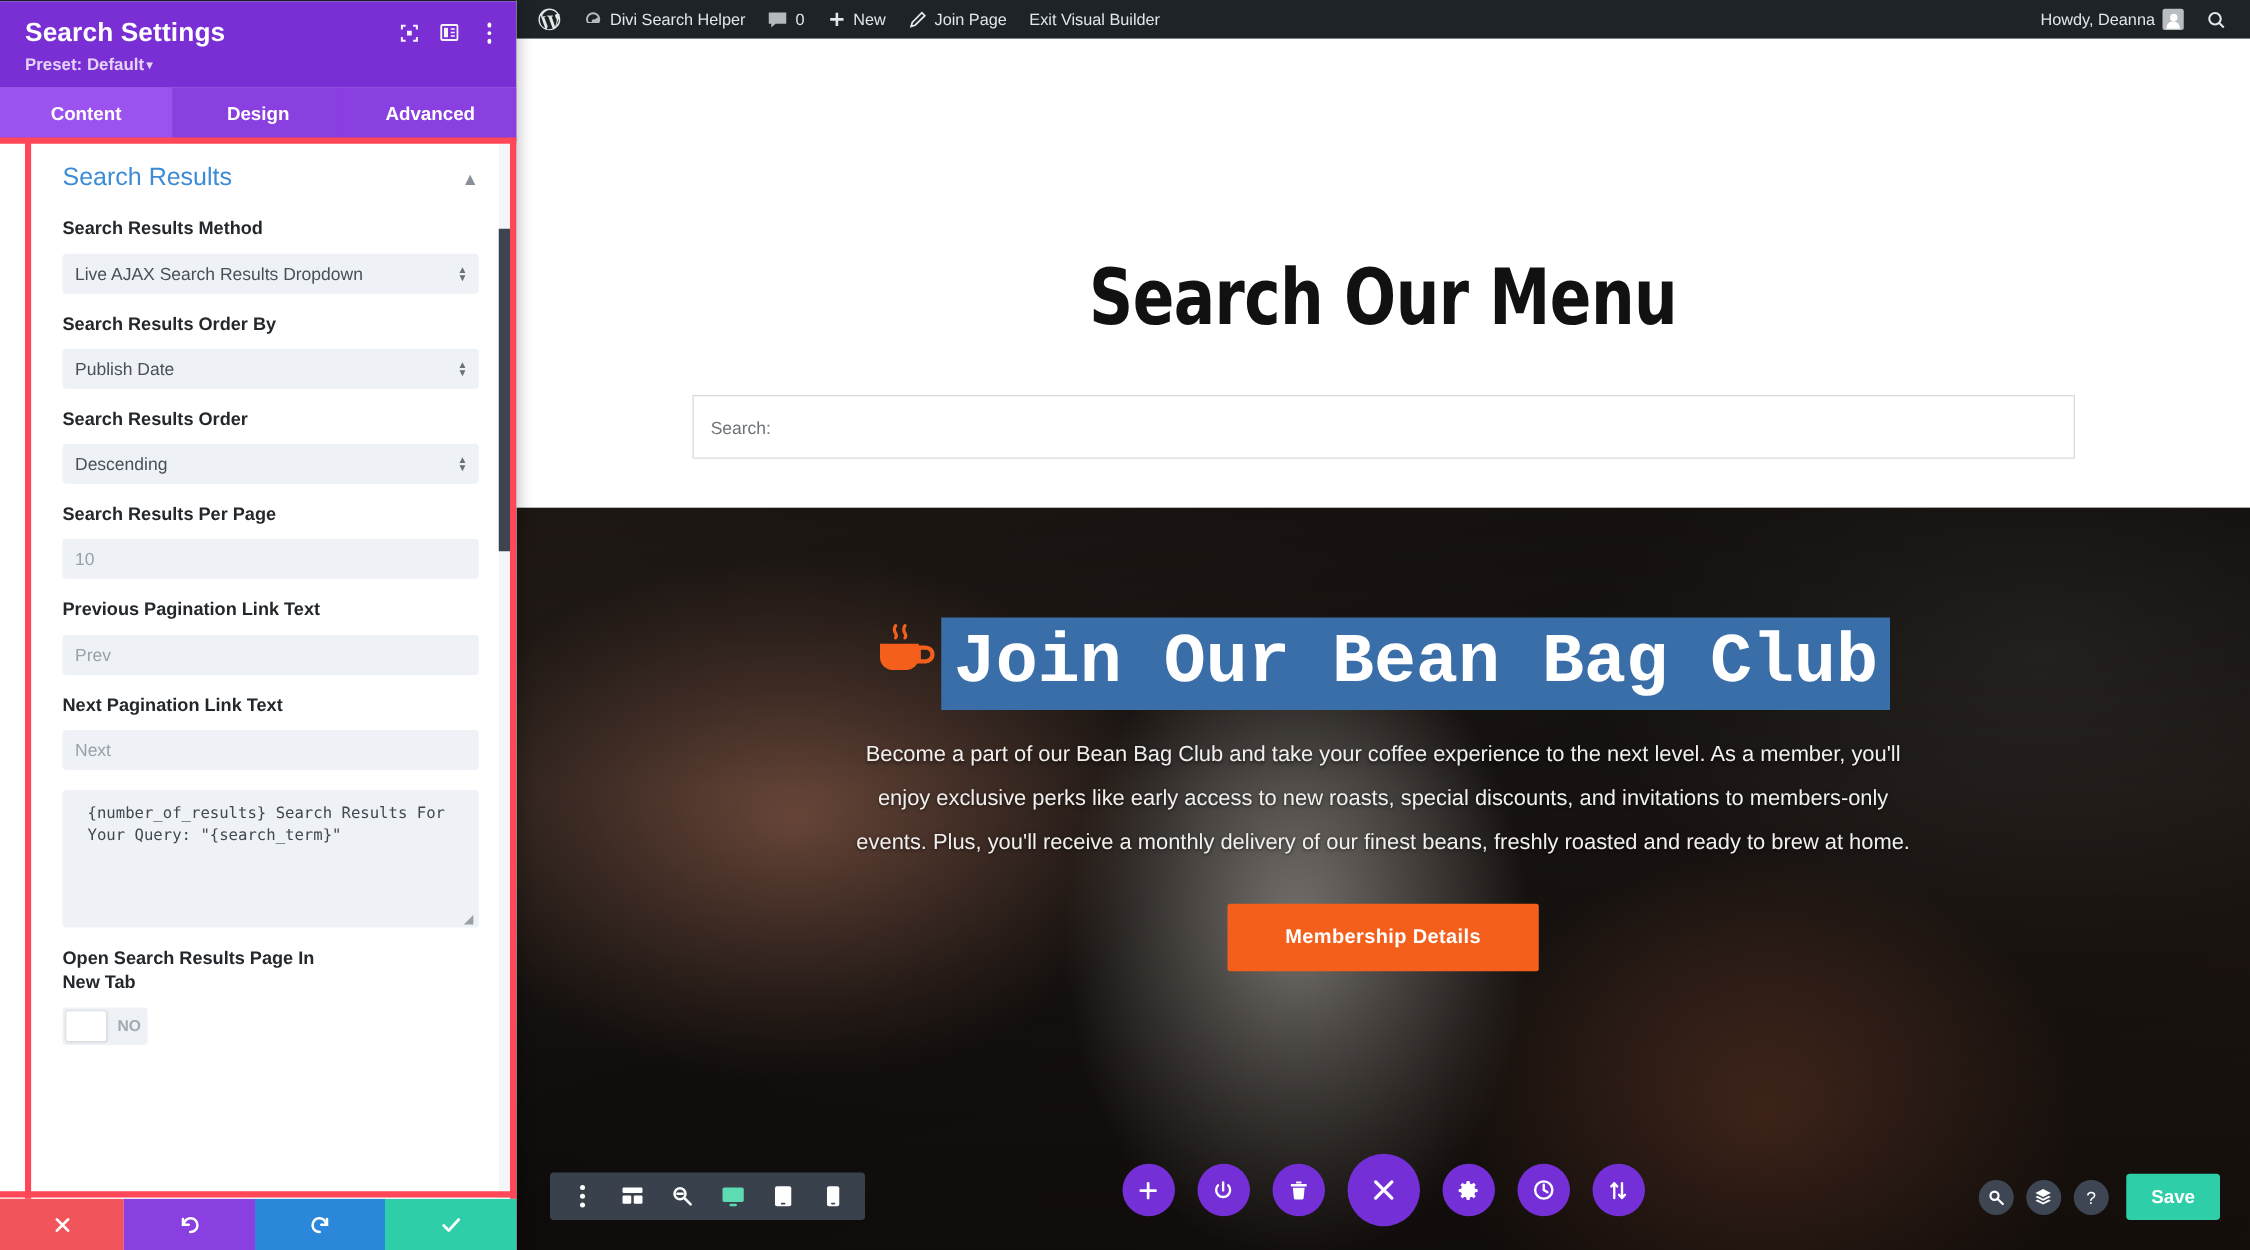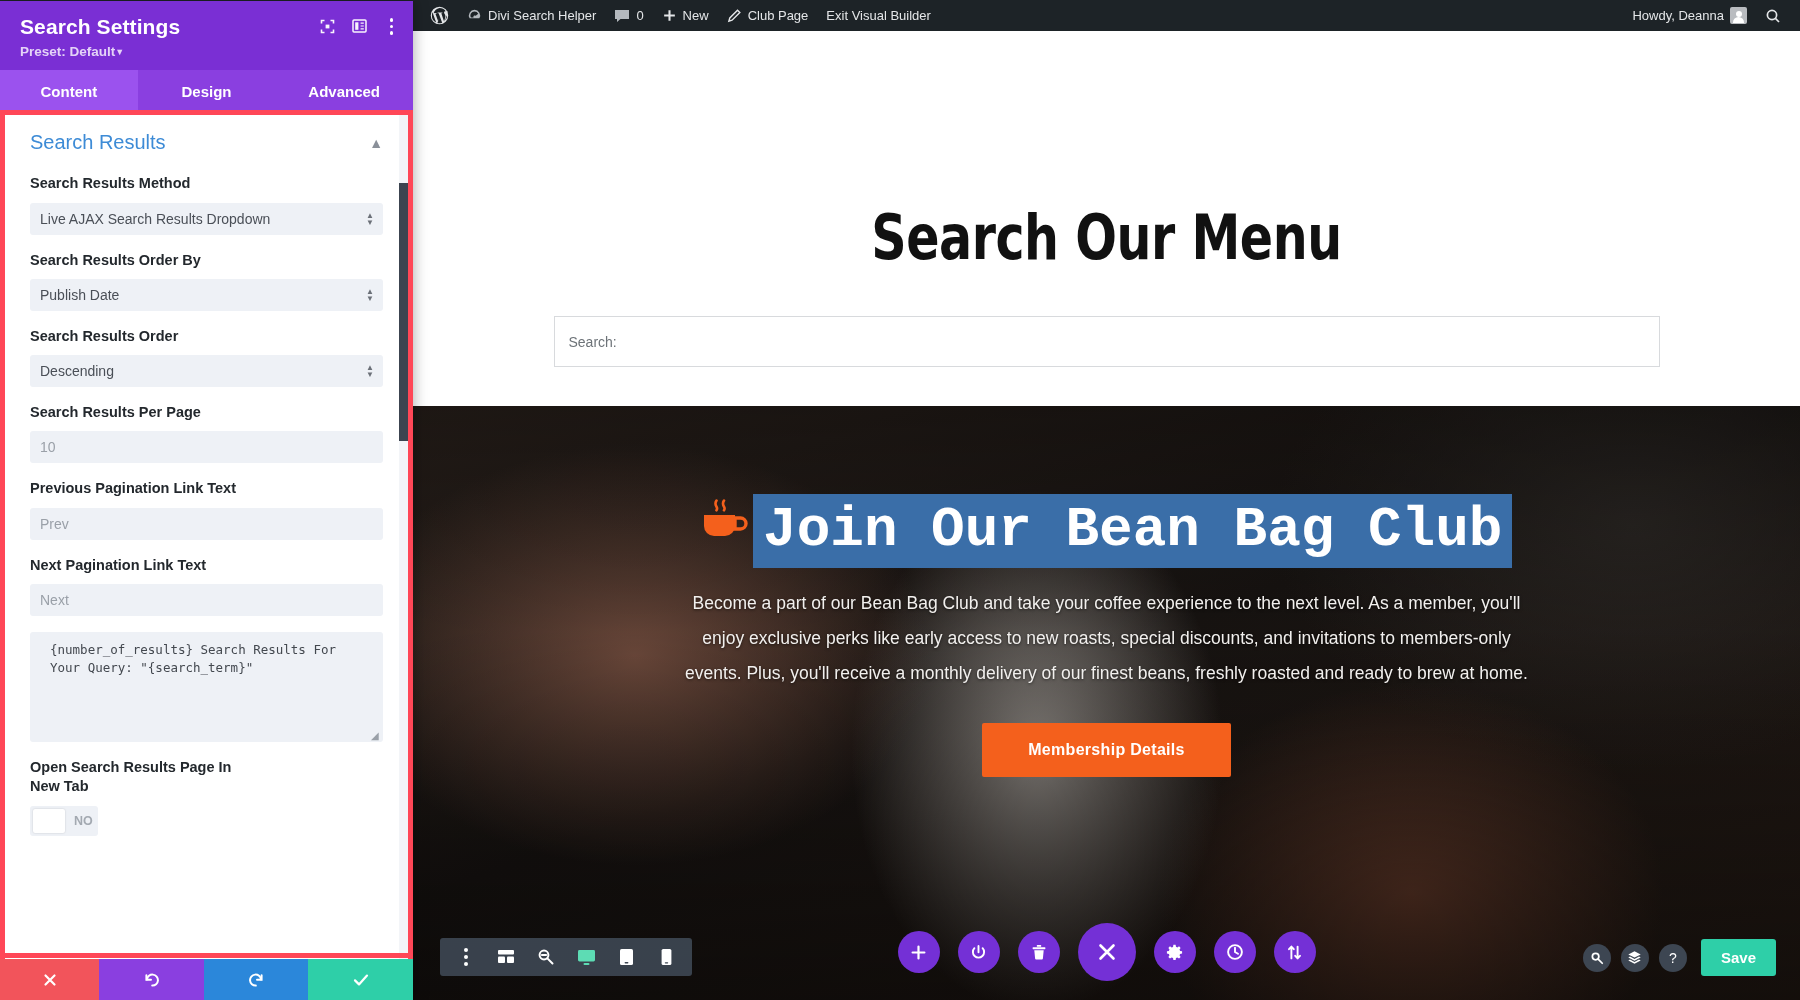--- a/index.html
+++ b/index.html
@@ -48,21 +48,21 @@
   }
   .panel-tab {
     flex: 1; text-align: center; padding: 13px 0 13px;
     color: #fff; font-size: 15px; font-weight: 600; cursor: pointer;
     background: #8a3fe0;
   }
   .panel-tab.active { background: #9b52ee; }
 
   .panel-body-wrap {
     position: relative; flex: 1 1 auto; overflow: hidden;
-    border: 5px solid #ff4757; border-top: none; border-bottom: none;
+    border: 5px solid #ff4757; border-top: none; border-bottom: none; margin-left: 20px;
   }
   .panel-body {
     position: absolute; inset: 0;
     background: #fff;
     padding: 18px 25px 0 25px;
     overflow: hidden;
   }
   .section-head {
     display: flex; align-items: center; justify-content: space-between;
     margin-bottom: 20px;
@@ -437,21 +437,21 @@
       <span class="wp-ab-item">
         <svg width="15" height="15" viewBox="0 0 16 16" fill="none" stroke="#e4e6e8" stroke-width="2.2">
             <path d="M8 2.3v11.4M2.3 8h11.4"></path>
           </svg>
         <span>New</span>
       </span>
       <span class="wp-ab-item">
         <svg width="15" height="15" viewBox="0 0 16 16" fill="none" stroke="#e4e6e8" stroke-width="1.5">
             <path d="M11.2 2.3l2.5 2.5L5.4 13 2 14l1-3.4z"></path>
           </svg>
-        <span>Club Page</span>
+        <span>Join Page</span>
       </span>
       <span class="wp-ab-item">
         <span>Exit Visual Builder</span>
       </span>
       <span class="wp-ab-right">
         <span class="wp-ab-item">
           <span>Howdy, Deanna</span>
           <span class="avatar-wrap">
             <span class="avatar-box">
                 <span class="head"></span>

